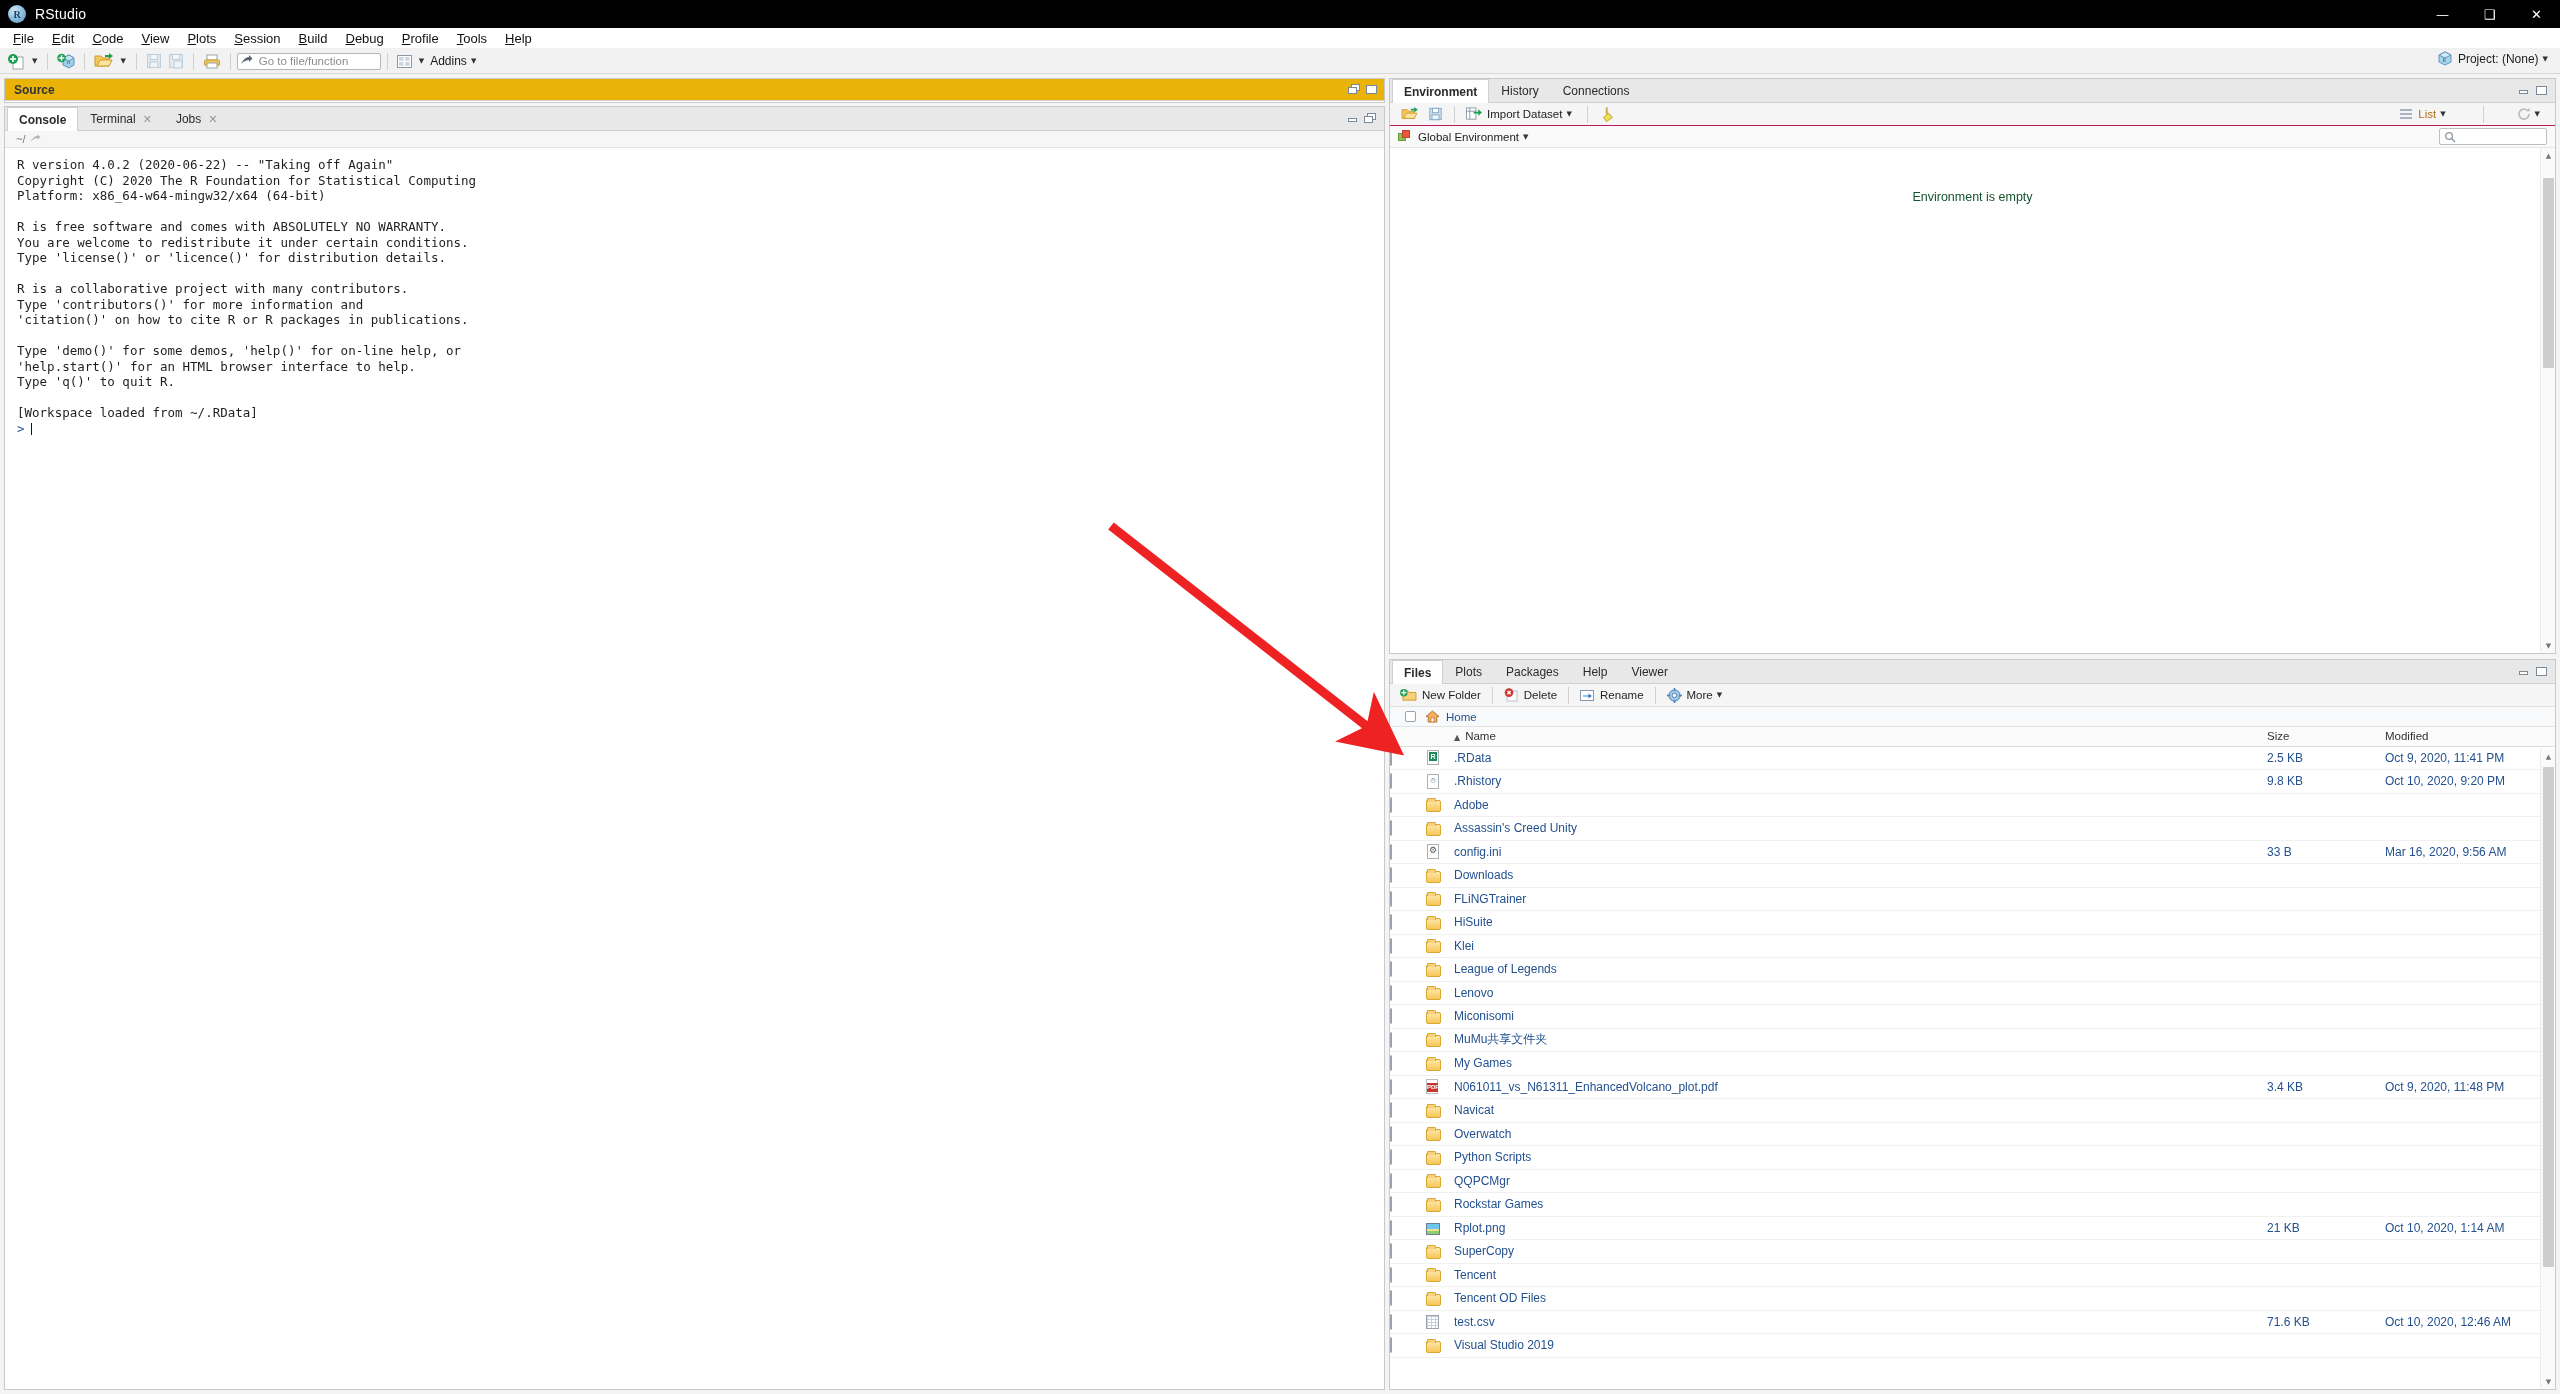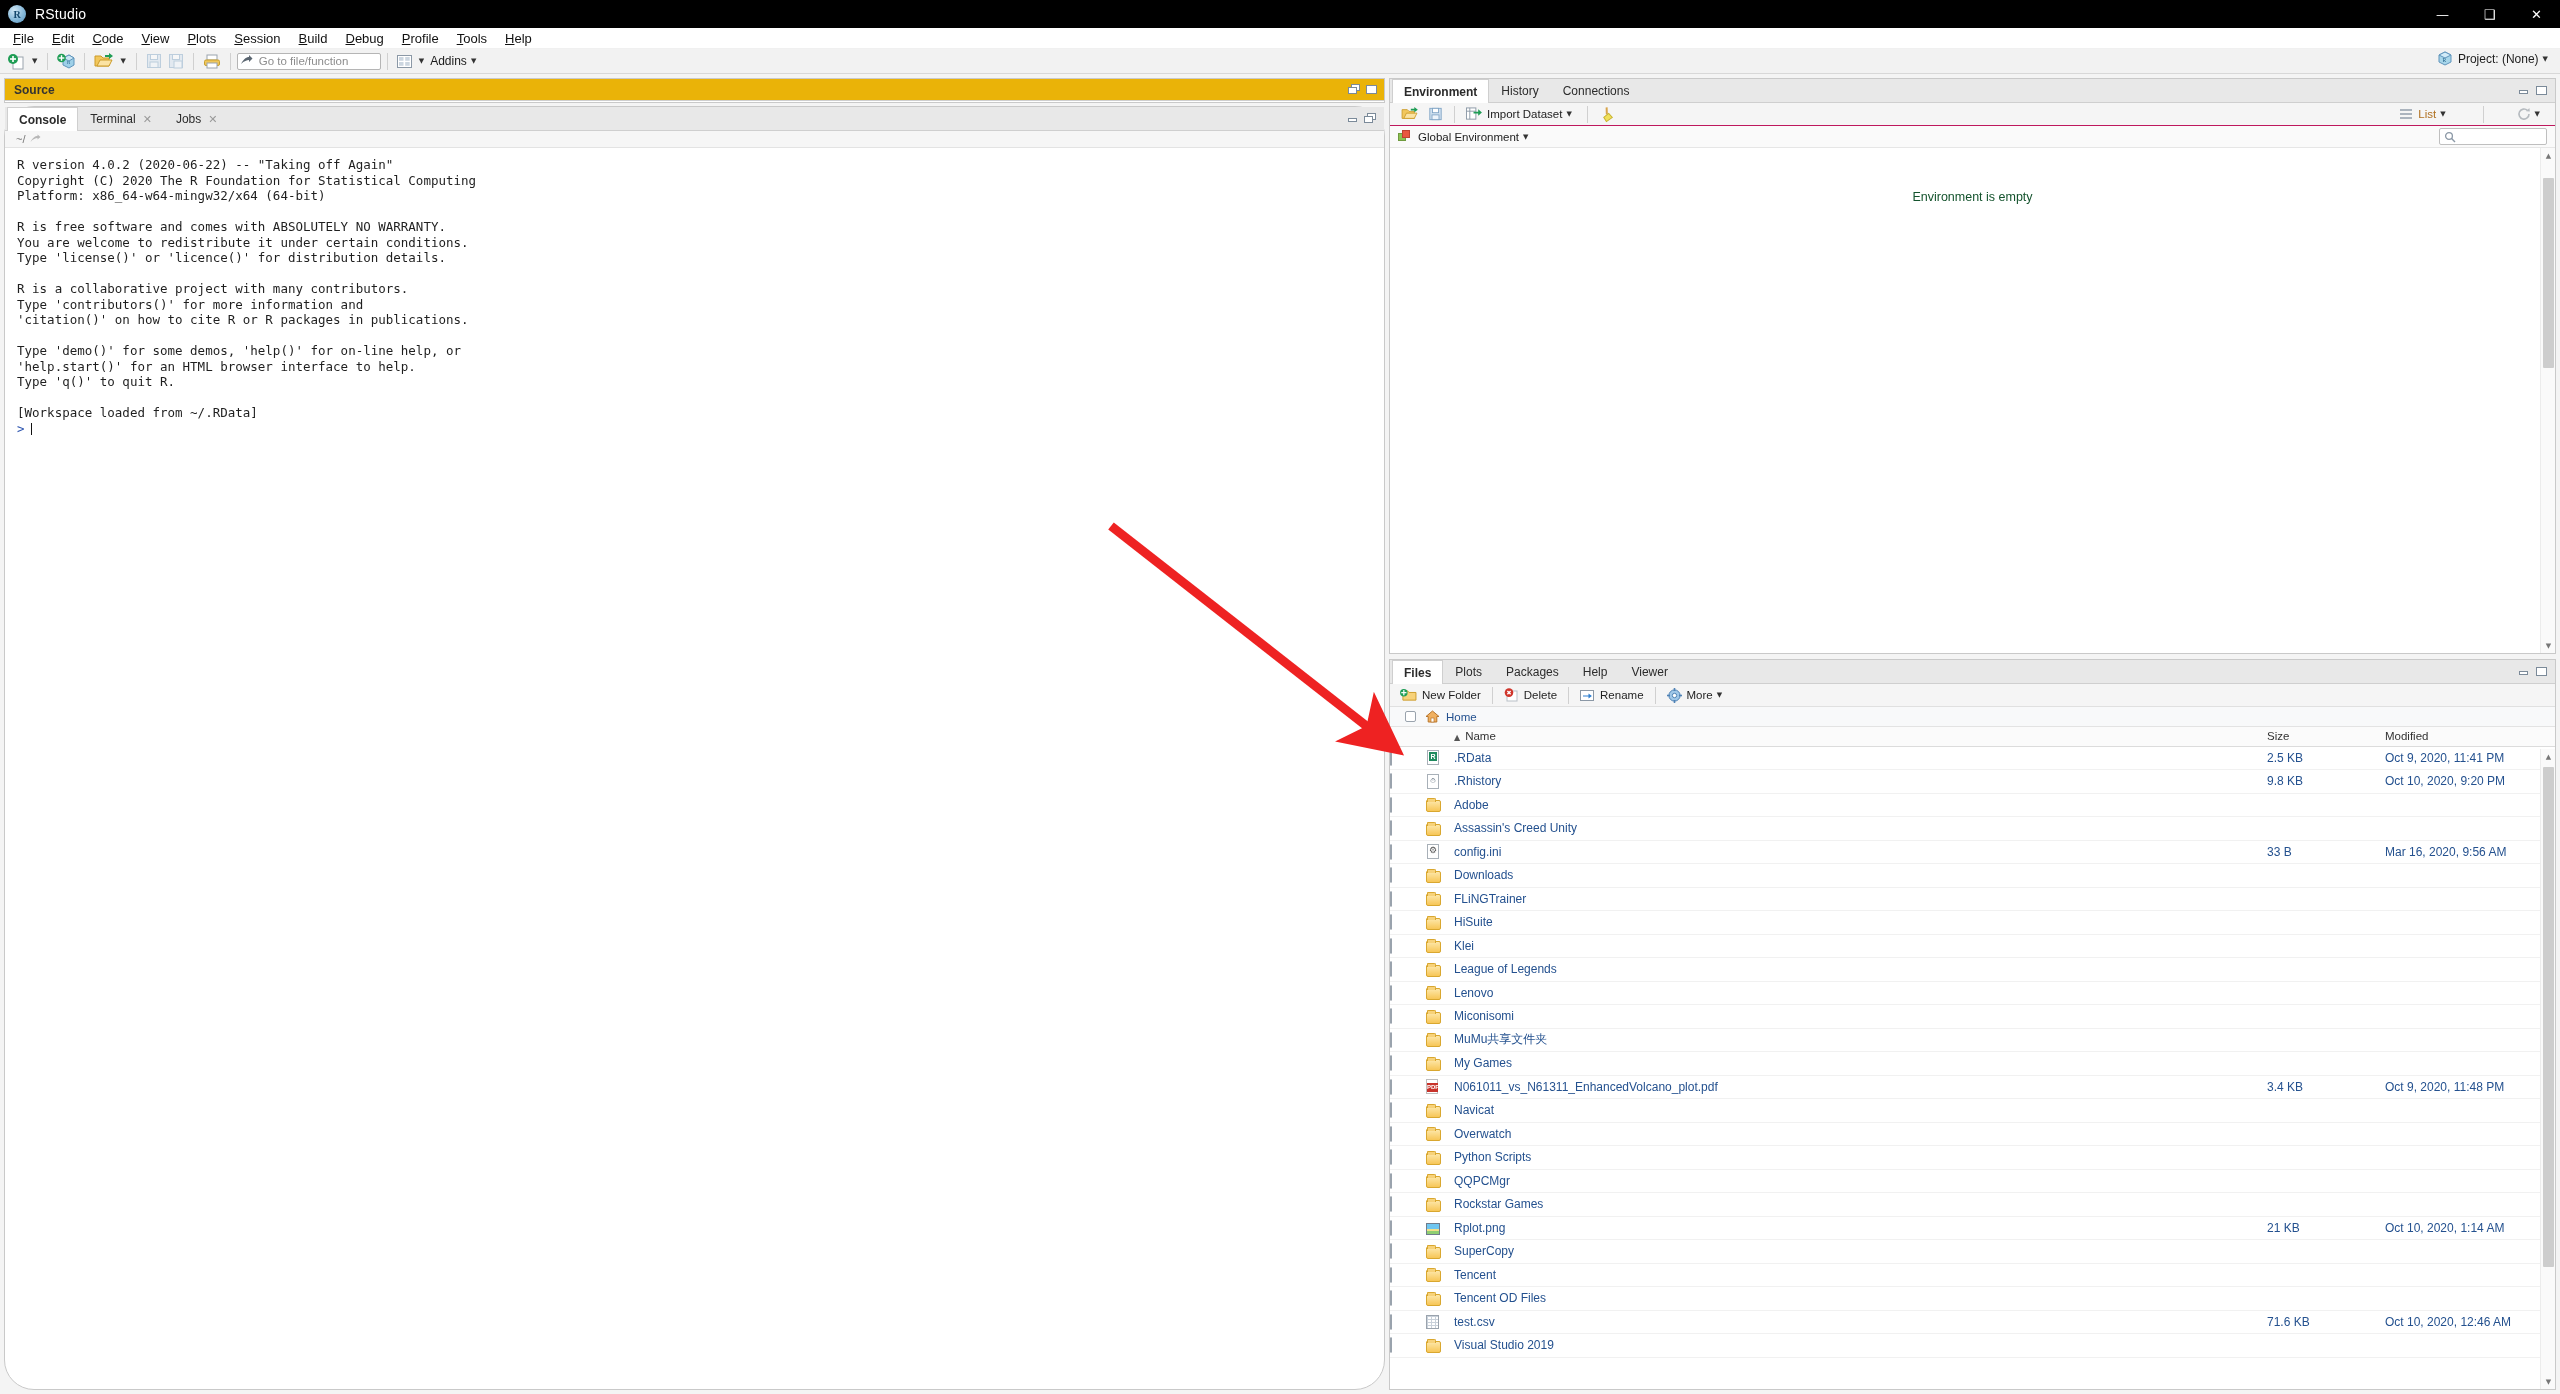--- a/index.html
+++ b/index.html
@@ -356,21 +356,21 @@
               <i class="b1"></i>
               <i class="b2"></i>
             </span>
           <span class="winicon ic-max">
               <i class="b1"></i>
             </span>
         </div>
       </div>
     </div>
 
-    <div class="pane" style="left:4px; top:32px; width:1381px; height:1284px;border-radius:30px;">
+    <div class="pane" style="left:4px; top:32px; width:1381px; height:1284px;">
       <div class="tabrow">
         <div class="tab active">
           <span>Console</span>
         </div>
         <div class="tab">
           <span>Terminal</span>
           <span class="x">✕</span>
         </div>
         <div class="tab">
           <span>Jobs</span>

